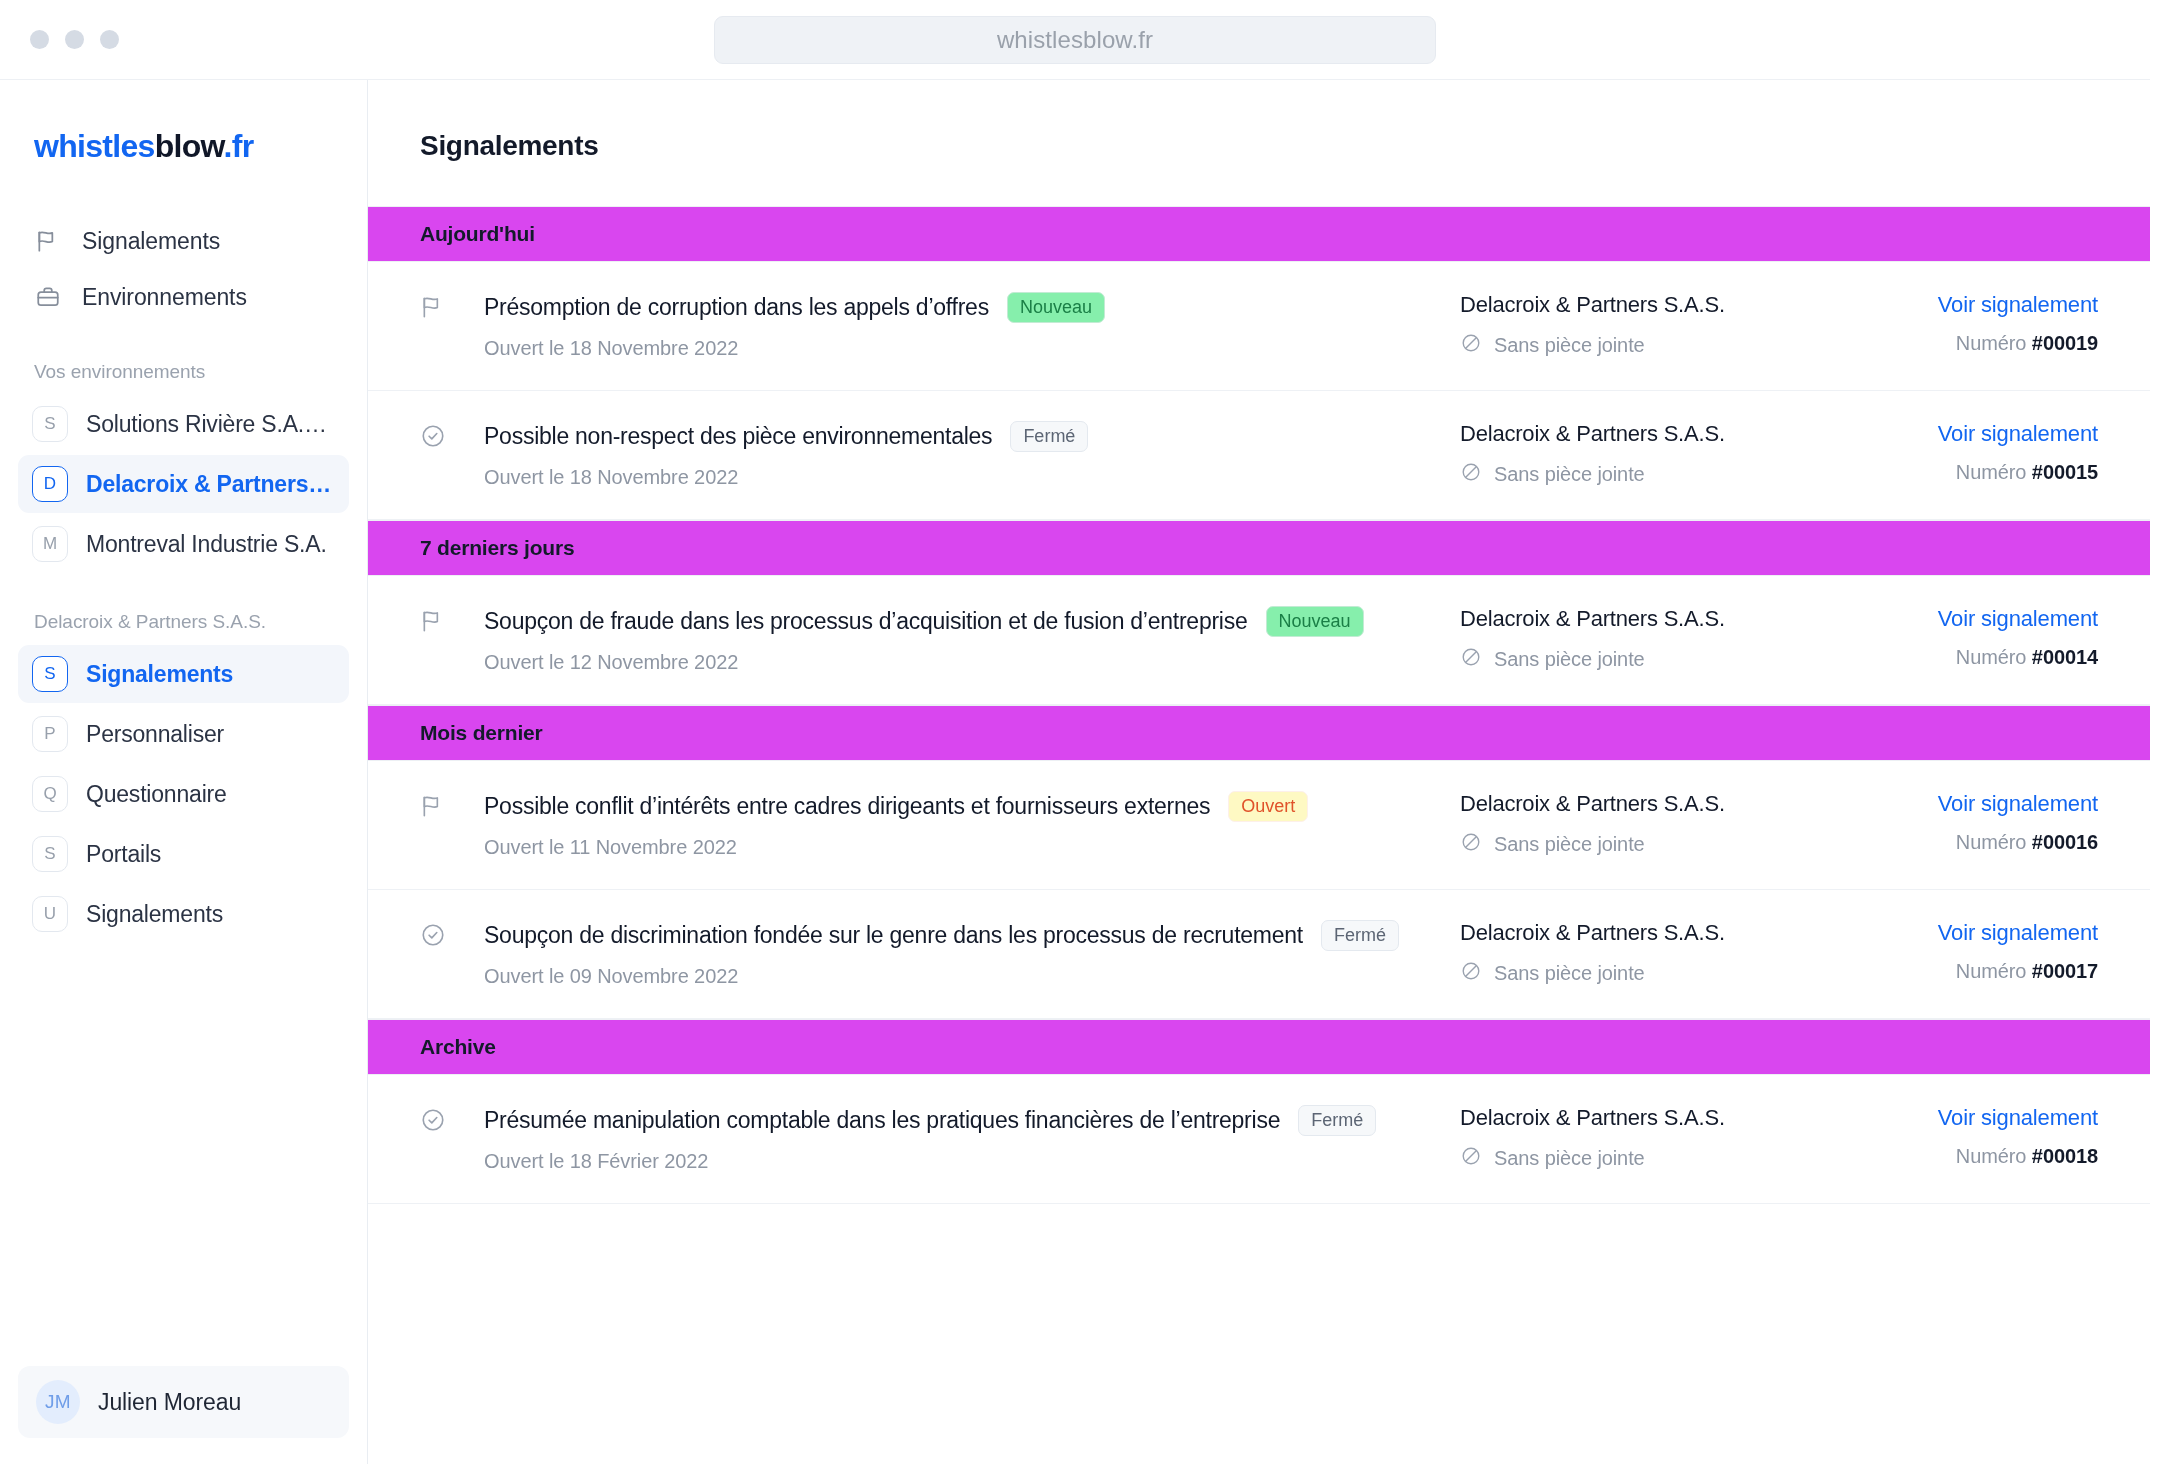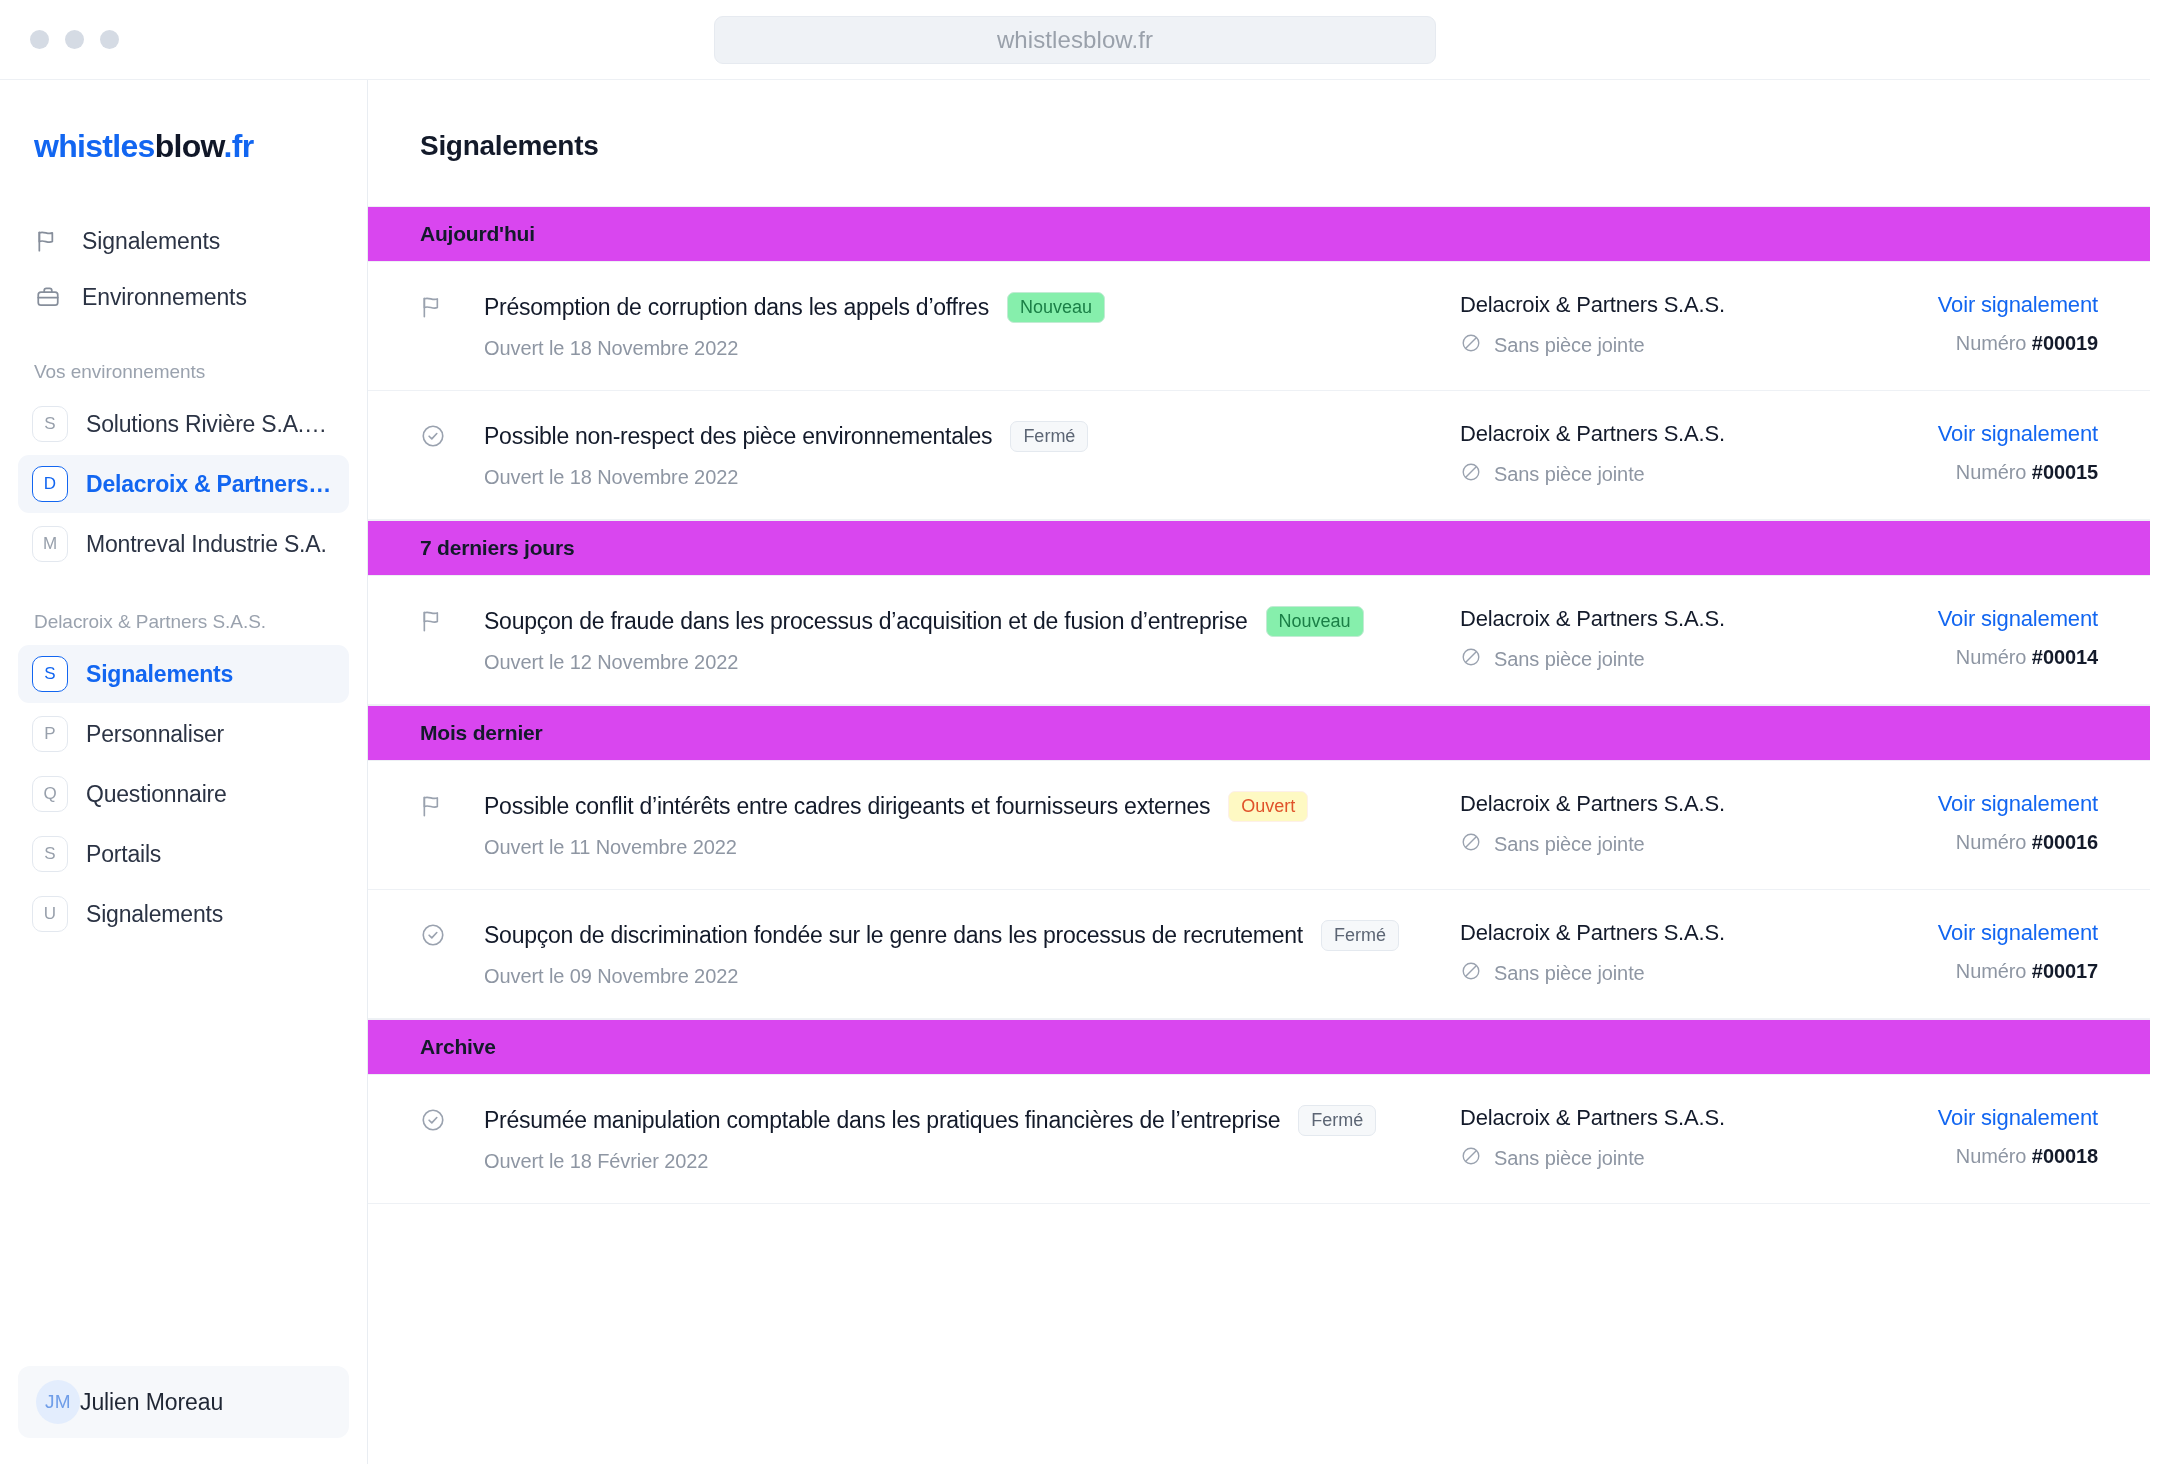--- a/index.html
+++ b/index.html
@@ -82,21 +82,21 @@
   .envrow .nm {
     font-size: 23px; color: #2b3344; letter-spacing: -0.2px;
     white-space: nowrap; overflow: hidden; text-overflow: ellipsis;
   }
   .envrow.active { background: #f3f6fb; }
   .envrow.active .badge-sq { border-color: #1266f1; color: #1266f1; }
   .envrow.active .nm { color: #1266f1; font-weight: 700; }
   .user-card {
     position: absolute; left: 18px; right: 18px; bottom: 26px;
     height: 72px; background: #f6f8fb; border-radius: 12px;
-    display: flex; align-items: center; padding: 0 18px; 
+    display: flex; align-items: center; padding: 0 18px; gap: 18px;
     cursor: pointer;
   }
   .avatar {
     width: 44px; height: 44px; border-radius: 50%;
     background: #e3edfd; color: #6f9de8;
     display: flex; align-items: center; justify-content: center;
     font-size: 19px; letter-spacing: 0.3px;
   }
   .user-card .un { font-size: 23px; color: #1f2634; letter-spacing: -0.1px; }
 

